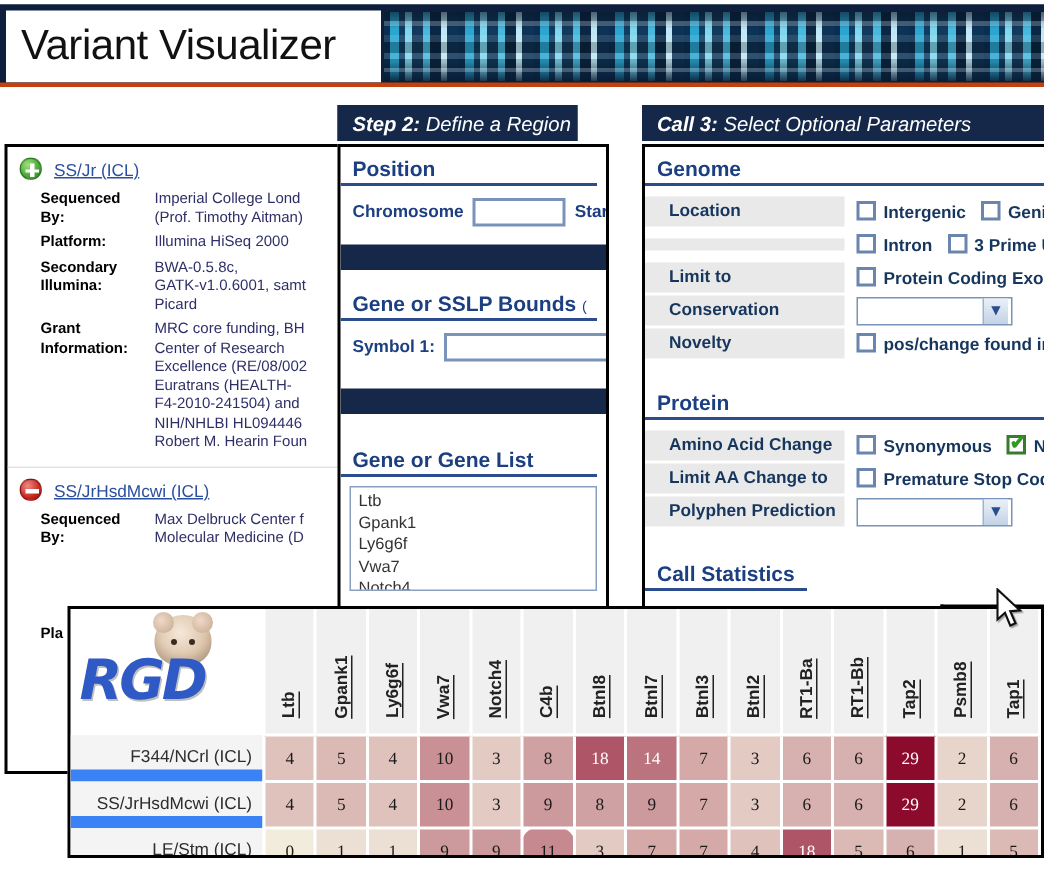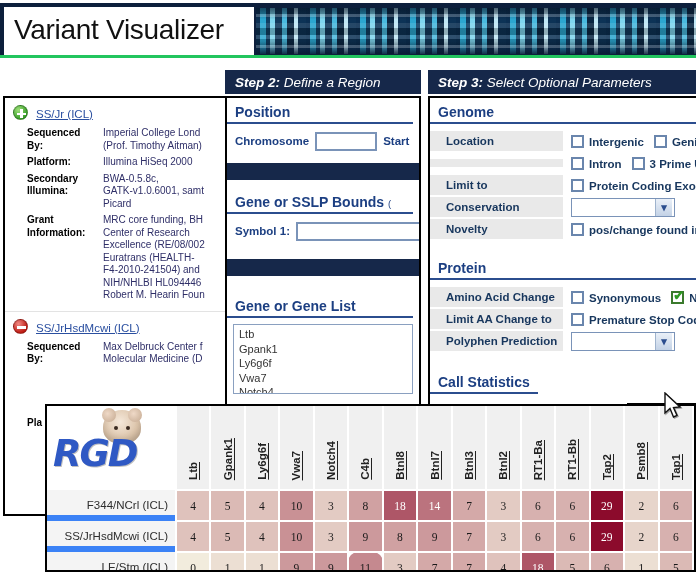--- a/index.html
+++ b/index.html
@@ -10,21 +10,21 @@
     background: #ffffff;
     font-family: "Liberation Sans", sans-serif;
   }
   #root { position: relative; width: 696px; height: 583px; background:#fff; }
 
   
   .banner-wrap {
     position: absolute; left: 0; top: 3px; width: 696px; height: 55px;
     background: #0d1f3c;
     border-top: 2px solid #0d1f3c;
-    border-bottom: 3px solid #22c55e;
+    border-bottom: 3px solid #c2410c;
     overflow: hidden;
   }
   .banner-title {
     position: absolute; left: 4px; top: 2px;
     width: 250px; height: 48px;
     background: #ffffff;
     color: #111;
     font-size: 28px;
     font-family: "Liberation Sans", sans-serif;
     letter-spacing: -0.3px;
@@ -102,21 +102,21 @@
   .strain-link {
     color: #2a4fa0; font-size: 11.5px; text-decoration: underline;
     font-family: "Liberation Sans", sans-serif;
   }
   .meta-table { width: 100%; border-collapse: collapse; margin-left: 22px; }
   .meta-table td { vertical-align: top; padding: 1px 2px 3px 0; font-size: 10px; line-height: 12.5px; }
   .meta-k { color: #000; font-weight: bold; width: 76px; padding-right: 4px !important; }
   .meta-v { color: #2f2f68; white-space: pre-line; }
 
   
-  #step2-panel { left: 225px; top: 96px; width: 196px; height: 320px; }
+  #step2-panel { left: 225px; top: 96px; width: 181px; height: 320px; }
   .sec-title {
     color: #1c3f82; font-weight: bold; font-size: 14px;
     padding: 6px 0 2px 8px;
     border-bottom: 2px solid #2b4d8e;
     margin: 0 6px 6px 0;
     white-space: nowrap;
   }
   .sec-title .hint { font-size: 9.5px; font-weight: normal; color:#1c3f82; }
   .field-row { padding: 2px 0 0 8px; white-space: nowrap; font-size: 11.5px; color:#1c3f82; font-weight: bold; }
   .tinput {
@@ -225,43 +225,43 @@
     width: 38px; height: 31px; text-align: center;
     font-size: 11.5px; color: #1a1a1a;
     border: 2px solid #ffffff;
     font-family: "Liberation Serif", serif;
   }
   table.vtab td.val.dark { color: #ffffff; }
   .rowlabels { position: absolute; left: 0px; top: 84px; width: 128px; }
   .rowlabel {
     height: 31px; line-height: 31px; text-align: right; padding-right: 7px;
     font-size: 11.5px; color: #2d2d2d; background:#f4f4f4;
-    border-bottom: 6px solid #3b82f6;
+    border-bottom: 8px solid #3b82f6;
     font-family: "Liberation Sans", sans-serif;
     white-space: nowrap;
   }
 </style>
 </head>
 <body>
 
 <div id="root">
 
   <div class="banner-wrap">
     <div class="banner-title">Variant Visualizer</div>
     <div class="banner-gel"></div>
   </div>
 
 
-  <div class="step-head" style="left:225px; top:70px; width:196px;">
+  <div class="step-head" style="left:225px; top:70px; width:160px;">
     <b>Step 2:</b>
     <span>Define a Region</span>
   </div>
 
   <div class="step-head" style="left:428px; top:70px; width:268px;">
-    <b>Step 3:</b>
+    <b>Call 3:</b>
     <span>Select Optional Parameters</span>
   </div>
 
   <div class="panel" id="step1-panel">
 
     <div class="strain-block">
       <div class="strain-head">
         <span class="pm-icon pm-plus"></span>
         <span class="strain-link">SS/Jr (ICL)</span>
       </div>

